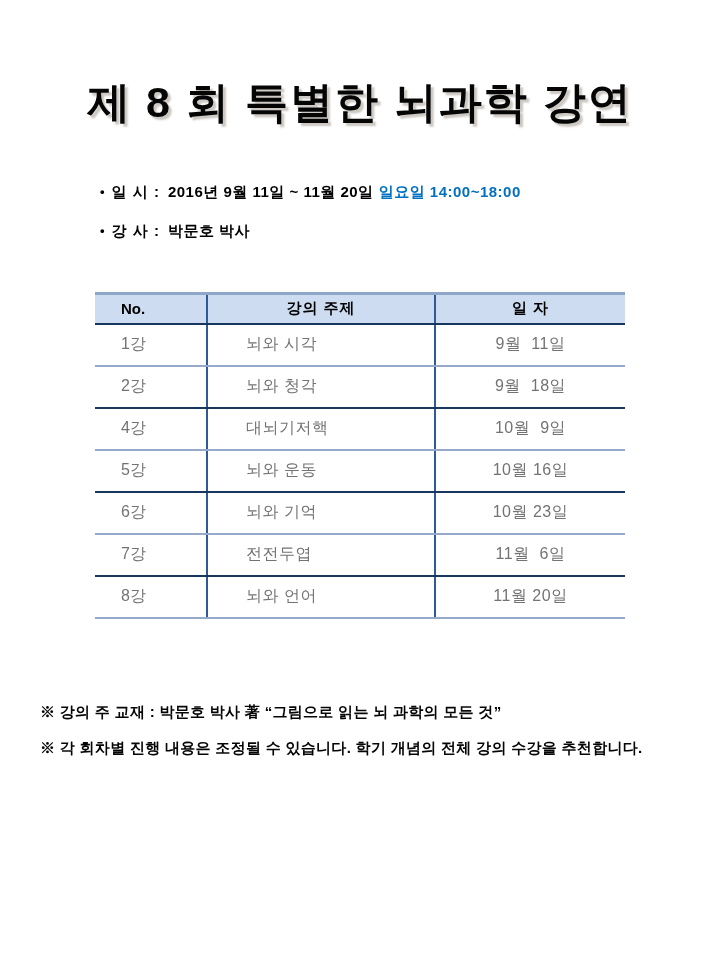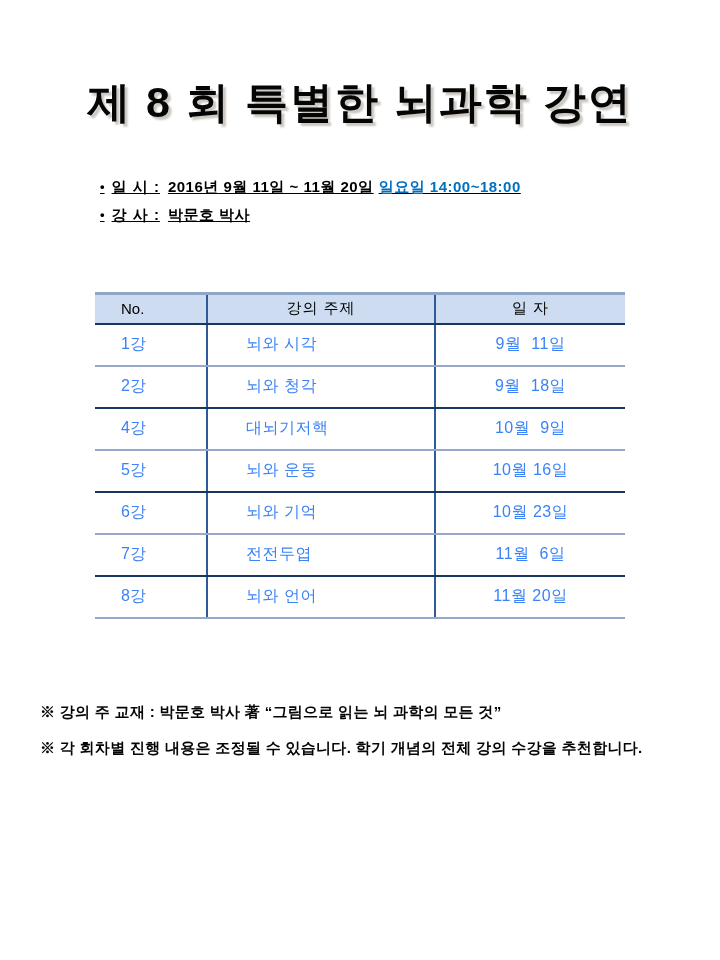--- a/index.html
+++ b/index.html
@@ -27,21 +27,21 @@
   }
 
   
   .info {
     position: absolute;
     top: 173px; left: 100px;
     list-style: none;
     font-size: 15px;
     font-weight: 700;
   }
-  .info li { line-height: 27px; white-space: nowrap; text-decoration: underline; }
+  .info li { line-height: 38px; white-space: nowrap; }
   .bullet { font-size: 13px; margin-right: 7px; position: relative; top: -1px; }
   .info-label { margin-right: 8px; letter-spacing: 1px; }
   .info-text { letter-spacing: 0.5px; }
   .info-highlight { color: #0070c0; margin-left: 5px; letter-spacing: 0.5px; }
 
   
   table.schedule {
     position: absolute;
     top: 292px; left: 95px;
     width: 530px;
@@ -51,30 +51,30 @@
   col.c-no    { width: 112px; }
   col.c-topic { width: 228px; }
   col.c-date  { width: 190px; }
 
   thead tr { height: 30px; }
   thead th {
     background: #cddcf0;
     border-top: 3px solid #8ea6c8;
     border-bottom: 2px solid #17375e;
     font-size: 15px;
-    font-weight: 400;
+    font-weight: 700;
     color: #000;
     text-align: center;
     letter-spacing: 1px;
   }
   thead th.h-no { text-align: left; padding-left: 26px; letter-spacing: 0; }
 
   tbody tr { height: 42px; }
   tbody td {
-    color: #3b82f6;
+    color: #737373;
     font-size: 16px;
     font-weight: 400;
     vertical-align: middle;
   }
   tbody tr:nth-child(odd)  td { border-bottom: 2px solid #95a9cb; }
   tbody tr:nth-child(even) td { border-bottom: 2px solid #17375e; }
 
   th:nth-child(2), td:nth-child(2),
   th:nth-child(3), td:nth-child(3) { border-left: 2px solid #2e5b97; }
 

